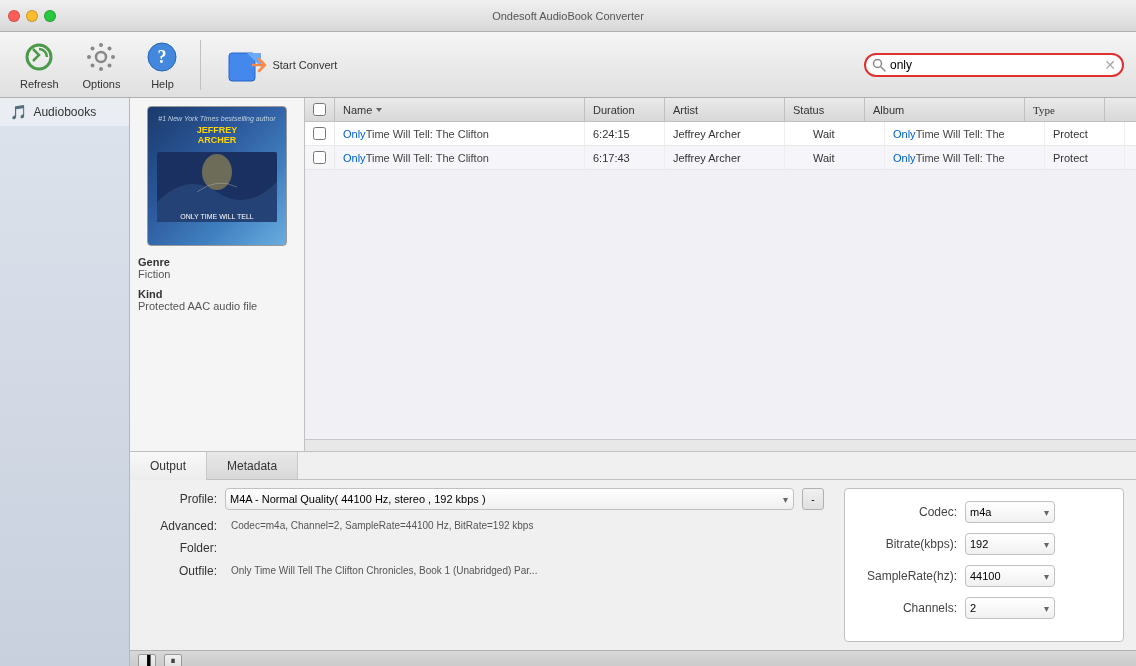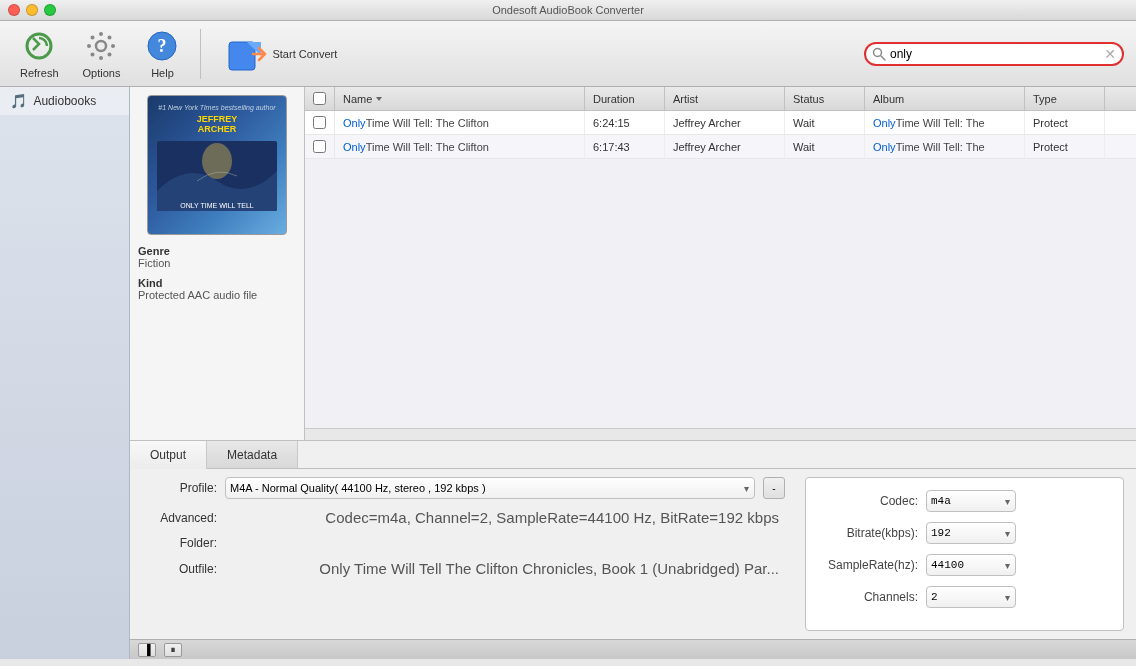--- a/index.html
+++ b/index.html
@@ -8,21 +8,21 @@
       font-size: 12px;
       background: #e8e8e8;
       width: 1136px;
       height: 666px;
       overflow: hidden;
     }
 
     
     .title-bar {
       background: linear-gradient(to bottom, #f0f0f0, #d8d8d8);
-      height: 21px;
+      height: 32px;
       display: flex;
       align-items: center;
       padding: 0 8px;
       border-bottom: 1px solid #b0b0b0;
       position: relative;
     }
     .window-controls {
       display: flex;
       gap: 6px;
       align-items: center;
@@ -267,21 +267,21 @@
       height: 100%;
       display: flex;
       align-items: center;
       gap: 3px;
     }
     .th-name { width: 250px; }
     .th-duration { width: 80px; }
     .th-artist { width: 120px; }
     .th-status { width: 80px; }
     .th-album { width: 160px; }
-    .th-type { width: 80px; }
+    .th-type { width: 80px; font-family: Liberation Serif, serif; }
 
     .table-body { flex: 1; overflow-y: auto; }
     .table-row {
       display: flex;
       align-items: center;
       height: 24px;
       border-bottom: 1px solid #e8e8e8;
       background: white;
     }
     .table-row:nth-child(even) { background: #f5f5fa; }
@@ -301,21 +301,21 @@
       display: flex;
       align-items: center;
       overflow: hidden;
       white-space: nowrap;
       text-overflow: ellipsis;
       border-right: 1px solid #eee;
     }
     .td-name { width: 250px; }
     .td-duration { width: 80px; }
     .td-artist { width: 120px; }
-    .td-status { width: 80px; }
+    .td-status { width: 80px; margin-left: 20px; }
     .td-album { width: 160px; }
     .td-type { width: 80px; }
 
     
     .scrollbar-area {
       height: 12px;
       background: #e8e8e8;
       border-top: 1px solid #c8c8c8;
     }
 
@@ -345,21 +345,21 @@
       margin-top: -1px;
       height: 29px;
     }
     .bottom-content {
       padding: 8px 12px;
       display: flex;
       gap: 20px;
     }
     .bottom-left { flex: 1; }
     .bottom-right {
-      width: 319px;
+      width: 280px;
       background: white;
       border: 1px solid #c0c0c0;
       border-radius: 4px;
       padding: 12px;
     }
     .form-row {
       display: flex;
       align-items: center;
       margin-bottom: 8px;
       gap: 8px;
@@ -418,27 +418,26 @@
       border: 1px solid #b0b0b0;
       border-radius: 3px;
       background: linear-gradient(to bottom, #f0f0f0, #e0e0e0);
       cursor: pointer;
       display: flex;
       align-items: center;
       justify-content: center;
     }
     .form-text {
       flex: 1;
-      font-size: 15px;
+      font-size: 10px;
       color: #555;
       padding: 2px 6px;
       overflow: hidden;
       white-space: nowrap;
       text-overflow: ellipsis;
-      text-align: right;
     }
 
     
     .settings-row {
       display: flex;
       align-items: center;
       margin-bottom: 10px;
       gap: 8px;
     }
     .settings-label {
@@ -463,21 +462,20 @@
     }
     .settings-select {
       width: 90px;
       height: 22px;
       font-size: 11px;
       border: 1px solid #c0c0c0;
       border-radius: 4px;
       background: linear-gradient(to bottom, #fff, #f0f0f0);
       padding: 0 4px;
       appearance: none;
-      font-family: Liberation Mono, monospace;
       -webkit-appearance: none;
     }
 
     
     .status-bar {
       height: 20px;
       background: linear-gradient(to bottom, #d8d8d8, #c8c8c8);
       border-top: 1px solid #b0b0b0;
       display: flex;
       align-items: center;

